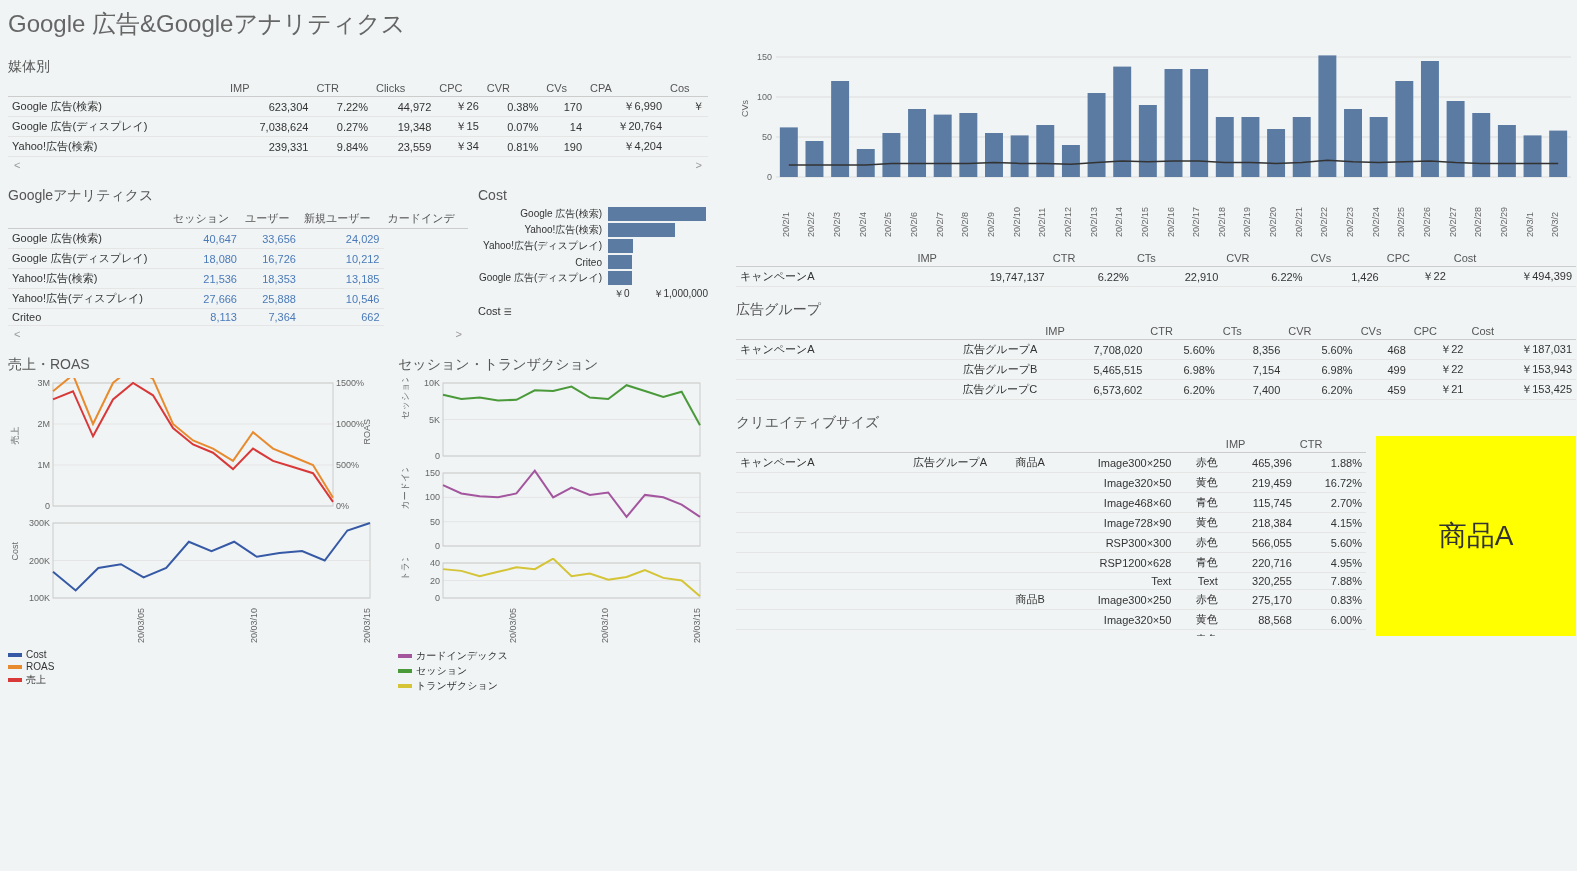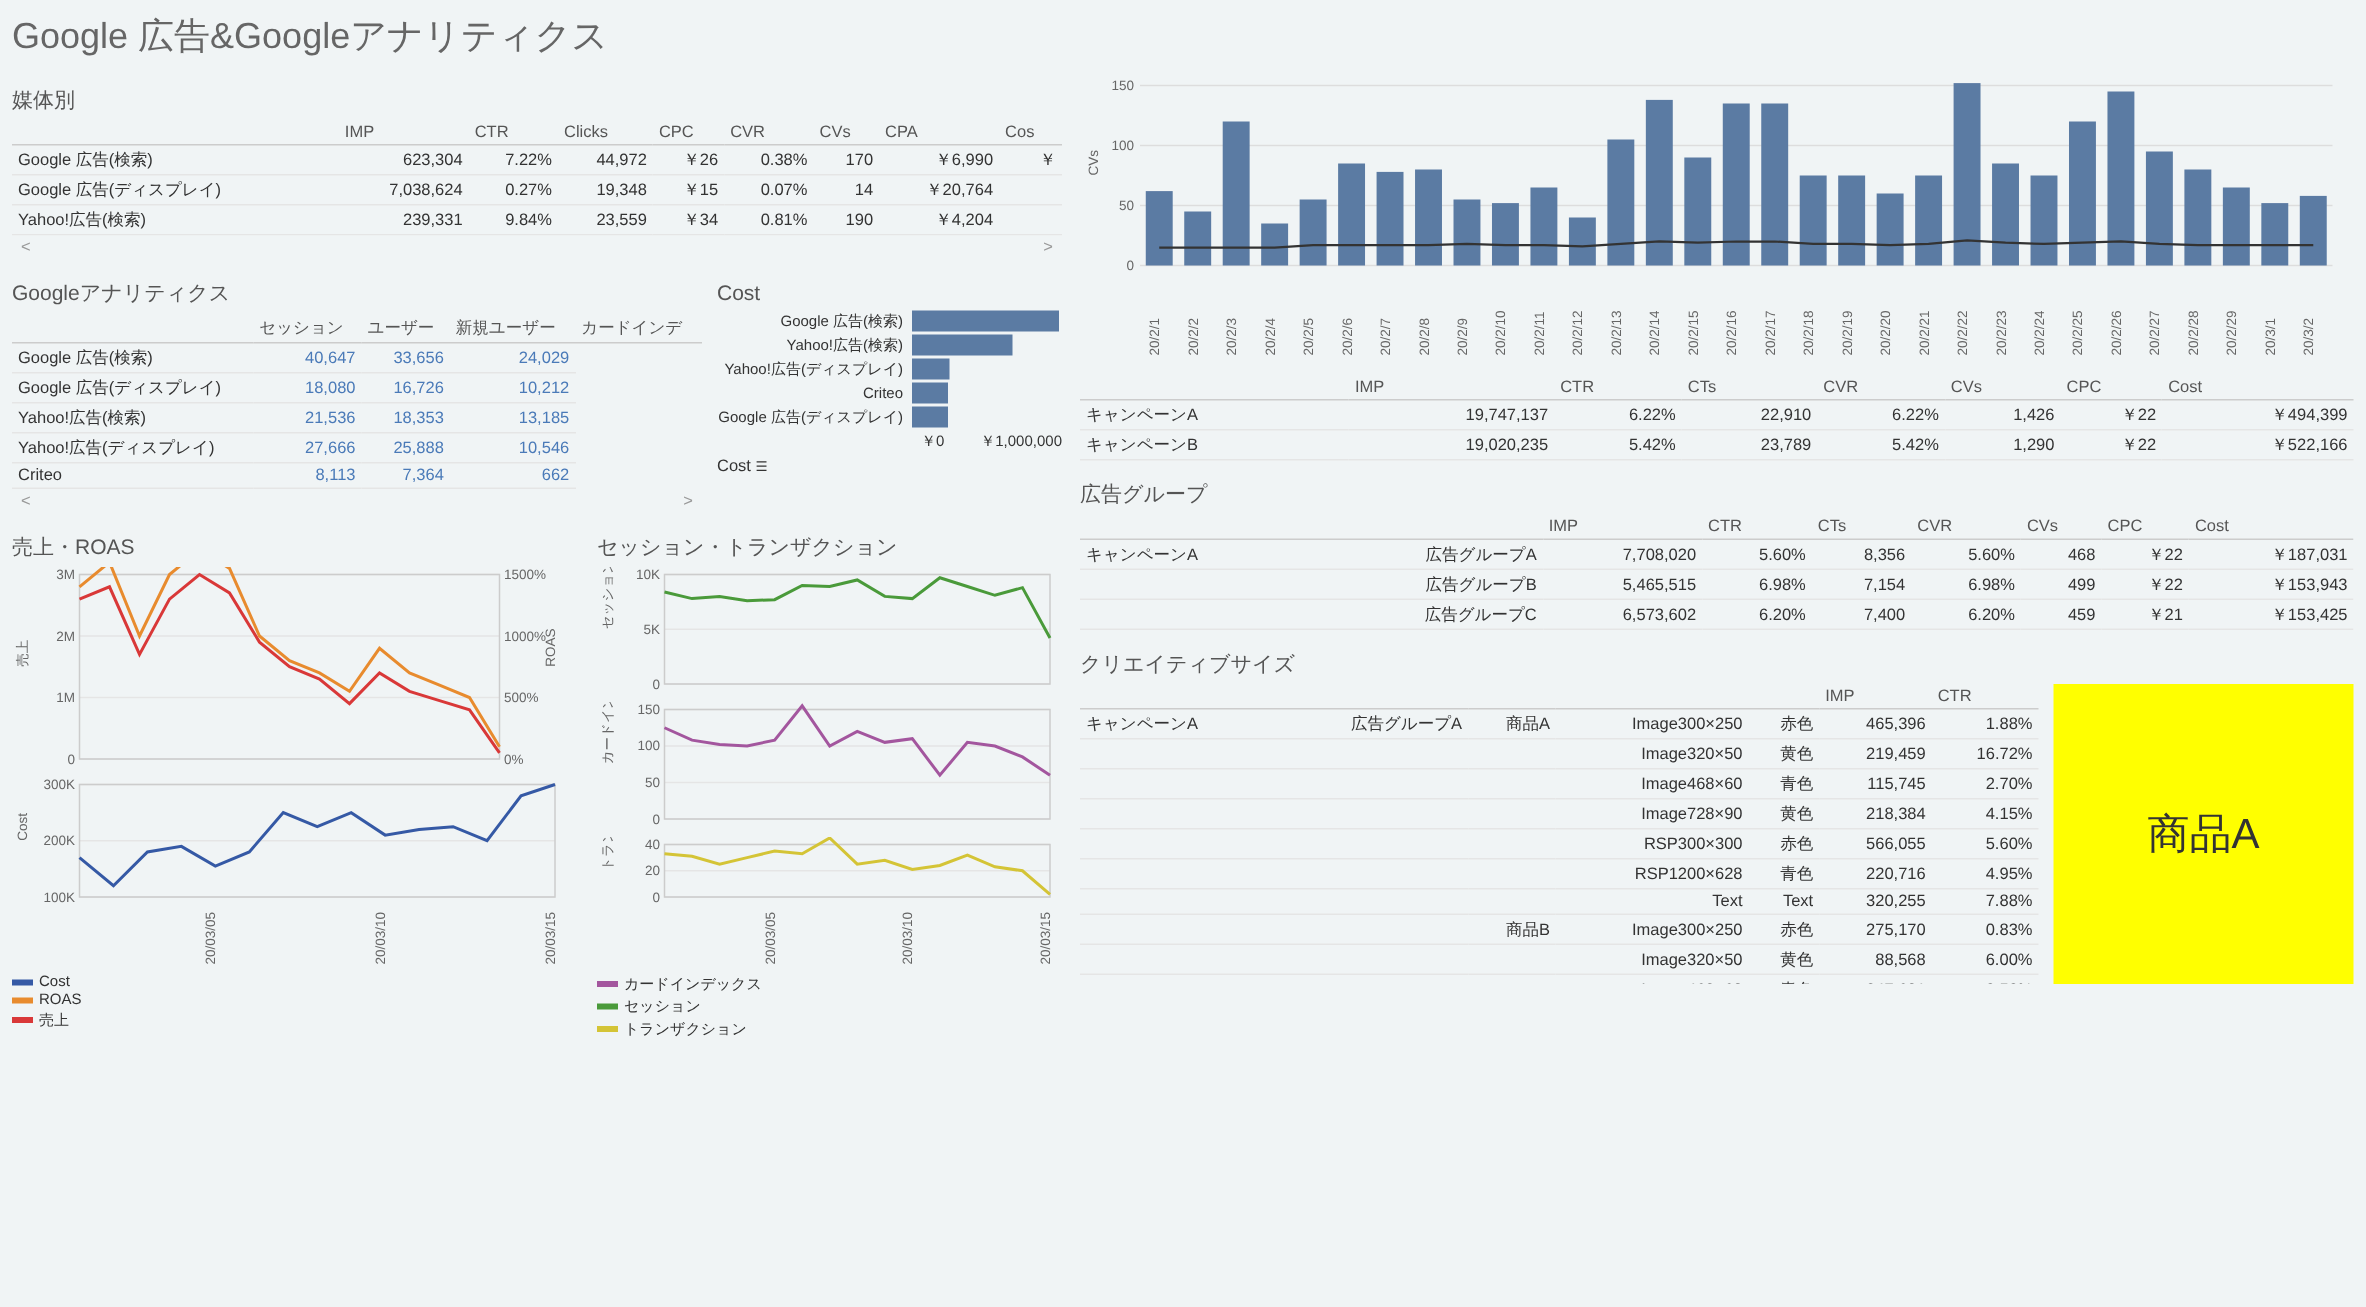--- a/index.html
+++ b/index.html
@@ -1,19 +1,19 @@
 <!DOCTYPE html>
 <html><head>
 <meta charset="utf-8">
 <style>
 *{box-sizing:border-box;margin:0;padding:0;font-family:"Segoe UI","Meiryo",sans-serif}
 body{background:#f0f4f5;color:#333;font-size:11px;padding:8px;width:1577px}
 h1{font-size:24px;font-weight:400;color:#666;margin-bottom:12px}
 h2{font-size:14px;font-weight:400;color:#555;margin:6px 0 4px}
-.grid{display:grid;grid-template-columns:700px 1fr;gap:12px}
+.grid{display:grid;grid-template-columns:700px 1fr;gap:28px}
 .col{display:flex;flex-direction:column;gap:8px}
 .panel{background:transparent}
 table{border-collapse:collapse;width:100%;background:transparent}
 th{text-align:left;font-weight:400;color:#555;padding:2px 4px;border-bottom:1px solid #ccc}
 td{padding:2px 4px;text-align:right;border-bottom:1px solid #e5e5e5}
 td:first-child{text-align:left}
 .link{color:#4a7ab8}
 .scroll-x{overflow-x:auto;position:relative}
 .scroll-arrows{display:flex;justify-content:space-between;color:#999;padding:2px 6px}
 .hbar-row{display:flex;align-items:center;margin:2px 0}
@@ -380,30 +380,20 @@
             <tr>
               <td class="">キャンペーンA</td>
               <td class="">19,747,137</td>
               <td class="">6.22%</td>
               <td class="">22,910</td>
               <td class="">6.22%</td>
               <td class="">1,426</td>
               <td class="">￥22</td>
               <td class="">￥494,399</td>
             </tr>
-            <tr>
-              <td class="">キャンペーンB</td>
-              <td class="">19,020,235</td>
-              <td class="">5.42%</td>
-              <td class="">23,789</td>
-              <td class="">5.42%</td>
-              <td class="">1,290</td>
-              <td class="">￥22</td>
-              <td class="">￥522,166</td>
-            </tr>
           </tbody>
         </table>
   </div>
   <div class="panel">
     <h2>広告グループ</h2>
     <div class="scroll-y">
           <table id="adgroup-table">
             <tbody>
               <tr>
                 <th></th>

